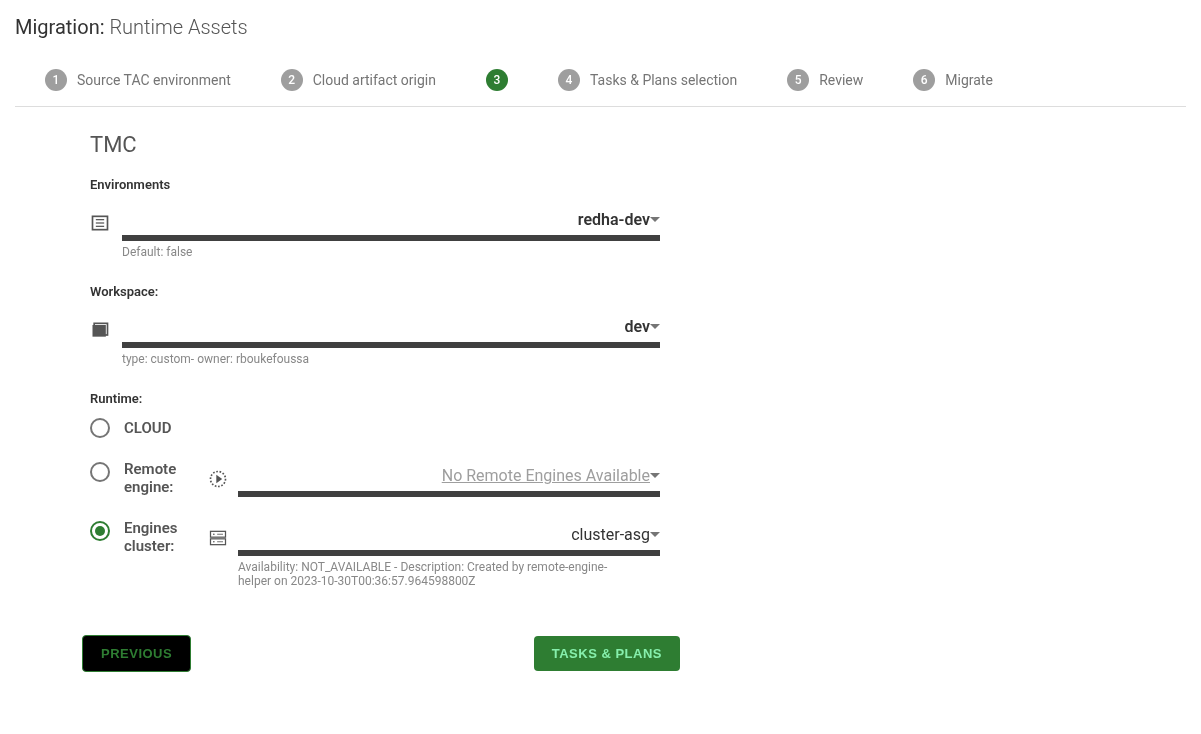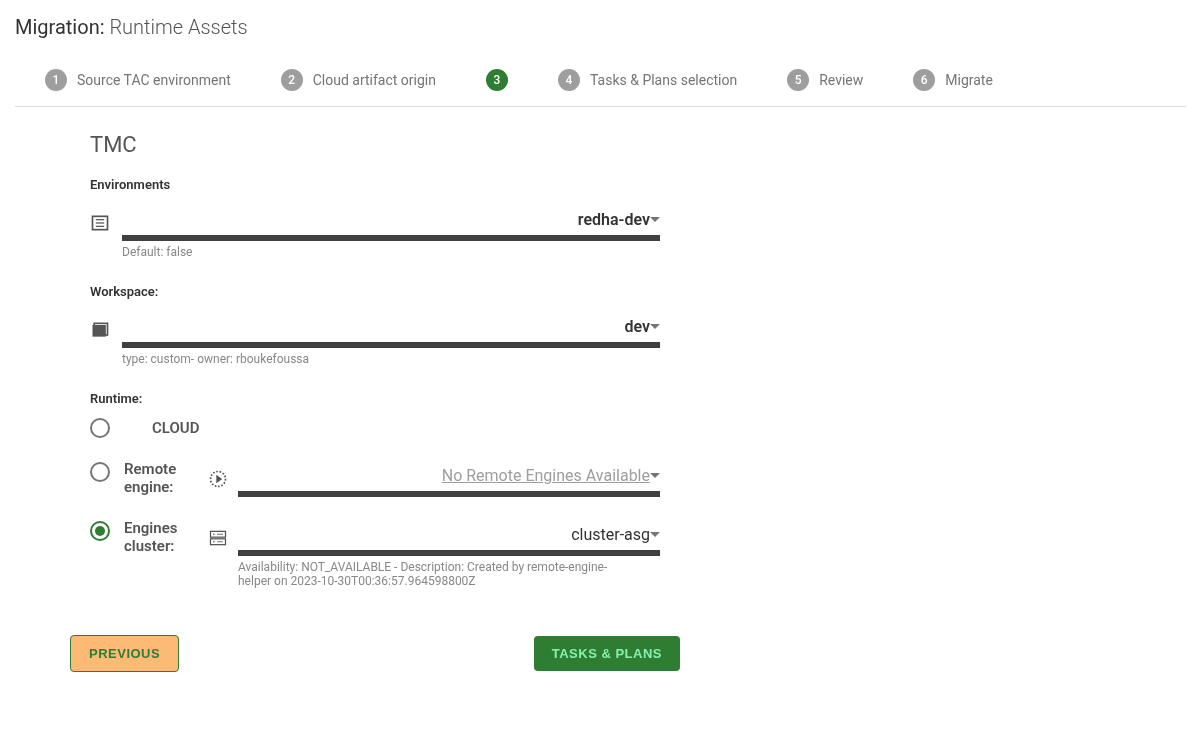--- a/index.html
+++ b/index.html
@@ -23,27 +23,27 @@
 .select-input .placeholder { font-size: 16px; color: #9e9e9e; font-weight: 400; text-decoration: underline; }
 .select-input .value.normal { font-weight: 400; }
 .caret { width: 0; height: 0; border-left: 5px solid transparent; border-right: 5px solid transparent; border-top: 5px solid #757575; }
 .helper { font-size: 12px; color: #888; margin-left: 32px; margin-bottom: 25px; }
 .field-block { margin-bottom: 20px; }
 .radio-row { display: flex; align-items: center; gap: 14px; margin-bottom: 22px; }
 .radio { width: 20px; height: 20px; border: 2px solid #757575; border-radius: 50%; display: flex; align-items: center; justify-content: center; cursor: pointer; flex-shrink: 0; }
 .radio.checked { border-color: #2e7d32; }
 .radio.checked::after { content: ""; width: 10px; height: 10px; background: #2e7d32; border-radius: 50%; }
 .radio-label { font-size: 15px; font-weight: 600; color: #555; width: 70px; line-height: 1.2; }
-.radio-label.wide { width: auto; margin-left: 28px; }
+.radio-label.wide { width: auto; }
 .radio-select-wrap { flex: 1; }
 .radio-select-row { display: flex; align-items: center; gap: 10px; }
 .radio-helper { font-size: 12px; color: #888; margin-top: 4px; margin-left: 30px; max-width: 400px; }
 .actions { display: flex; justify-content: space-between; align-items: center; padding: 25px 55px 10px 55px; max-width: 720px; }
 .btn { padding: 10px 18px; font-size: 13px; font-weight: 600; letter-spacing: 0.5px; border-radius: 4px; cursor: pointer; border: none; text-transform: uppercase; }
-.btn-outline { background: #fdba74; border: 1px solid #2e7d32; color: #2e7d32; }
+.btn-outline { background: #000000; border: 1px solid #2e7d32; color: #2e7d32; margin-left: 12px; }
 .btn-primary { background: #2e7d32; color: #86efac; }
 svg { display: block; }
 </style>
 </head>
 <body>
 
 <div class="page">
   <h1 class="title">
     <span class="prefix">Migration:</span>
     <span>Runtime Assets</span>

